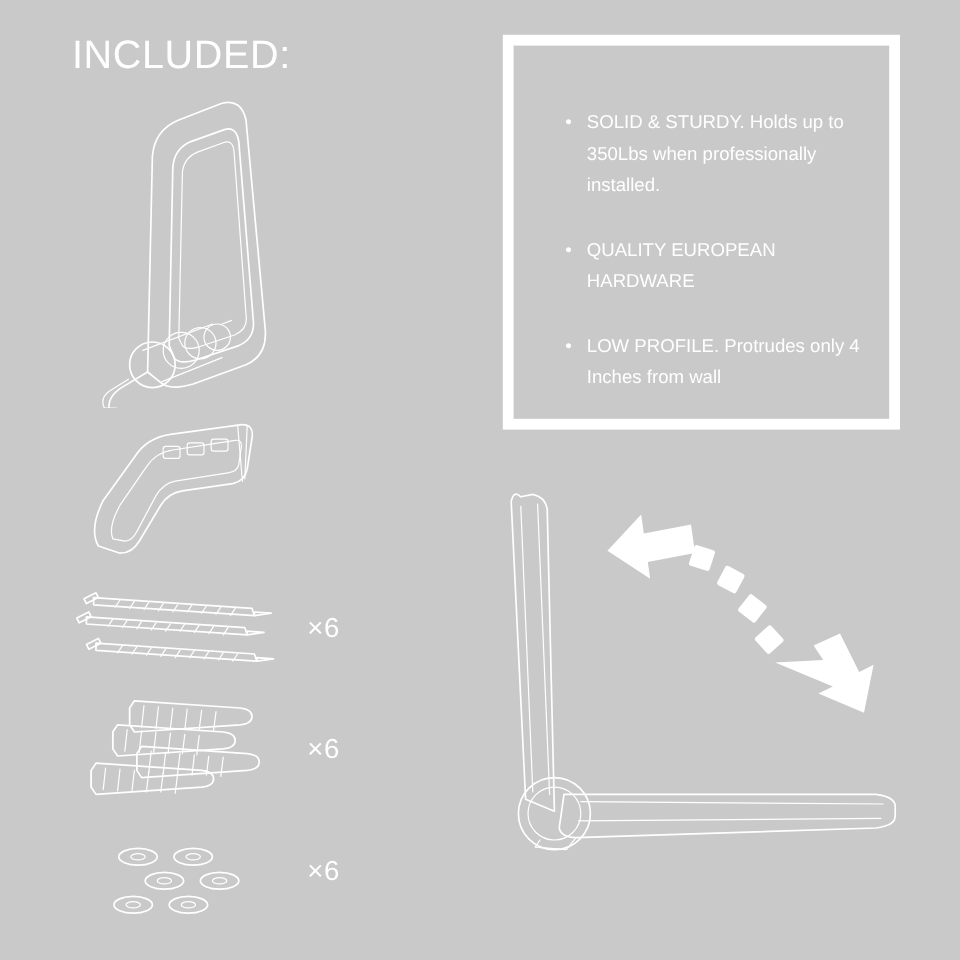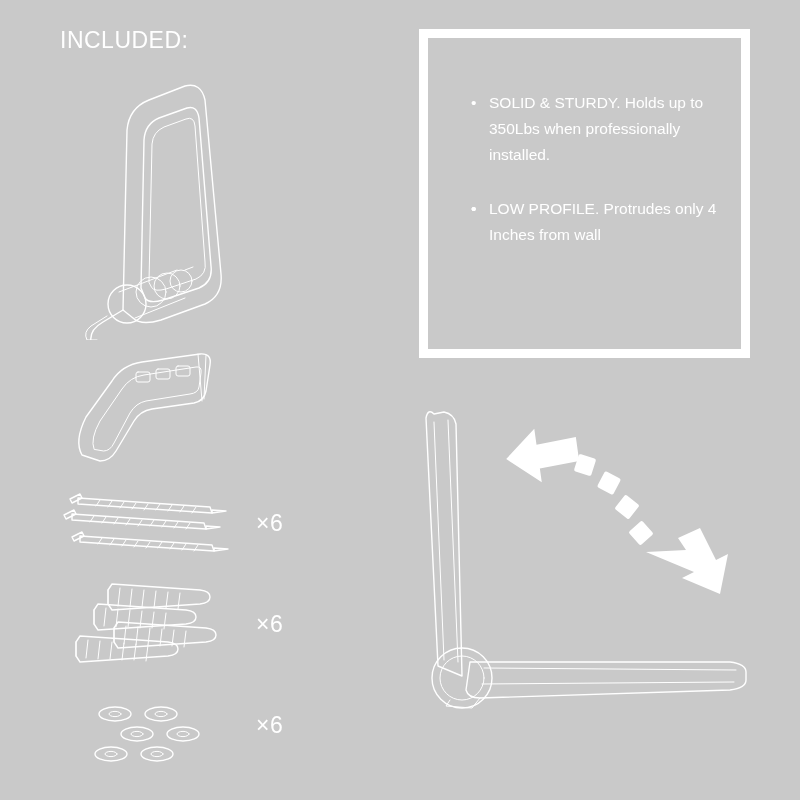--- a/index.html
+++ b/index.html
@@ -19,21 +19,21 @@
     inset: 0;
     width: 800px;
     height: 800px;
   }
 
   
   .included-title {
     position: absolute;
     left: 60px;
     top: 27px;
-    font-size: 23px;
+    font-size: 33px;
     letter-spacing: 0.5px;
     color: #ffffff;
     font-weight: normal;
     white-space: nowrap;
   }
 
   
   .feature-panel {
     position: absolute;
     left: 419px;
@@ -101,20 +101,21 @@
   <div class="included-title">INCLUDED:</div>
 
   <div class="feature-panel">
     <ul class="feature-list">
       <li class="feature-item">
         <span class="bullet">•</span>
         <span>SOLID &amp; STURDY. Holds up to 350Lbs when professionally installed.</span>
       </li>
       <li class="feature-item">
         <span class="bullet">•</span>
+        <span>QUALITY  EUROPEAN HARDWARE</span>
       </li>
       <li class="feature-item">
         <span class="bullet">•</span>
         <span>LOW PROFILE. Protrudes only 4 Inches from wall</span>
       </li>
     </ul>
   </div>
 
   <svg class="illus" style="left:45px; top:60px;" width="200" height="280" viewBox="0 0 200 280">
 

